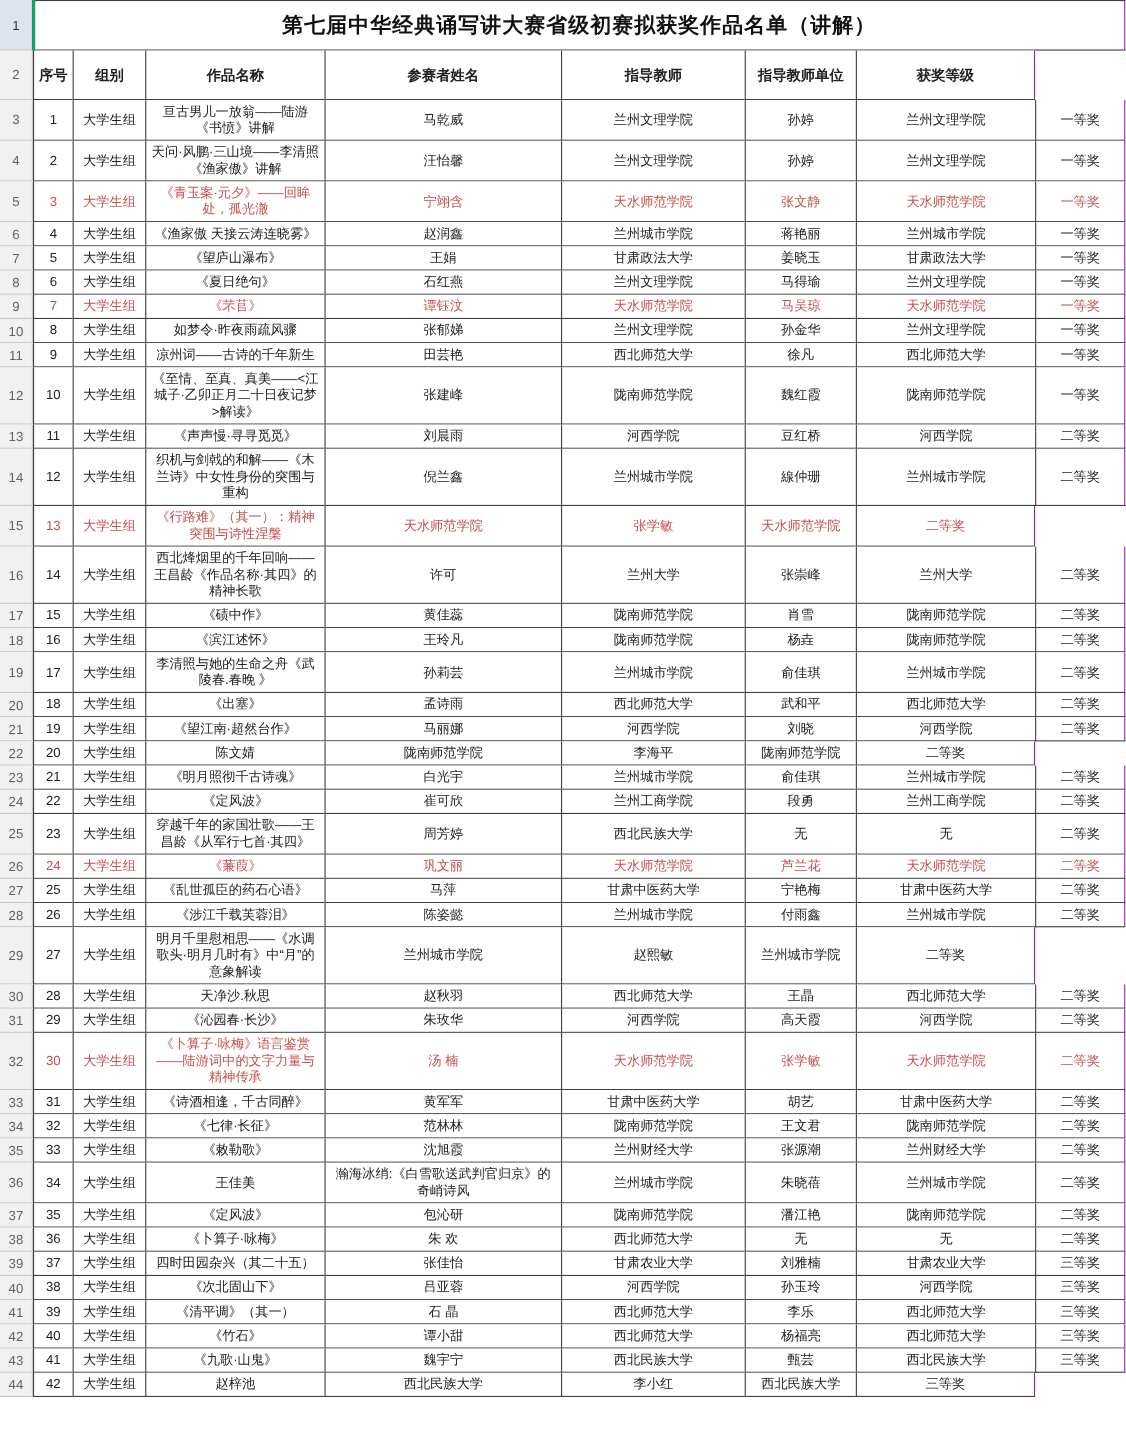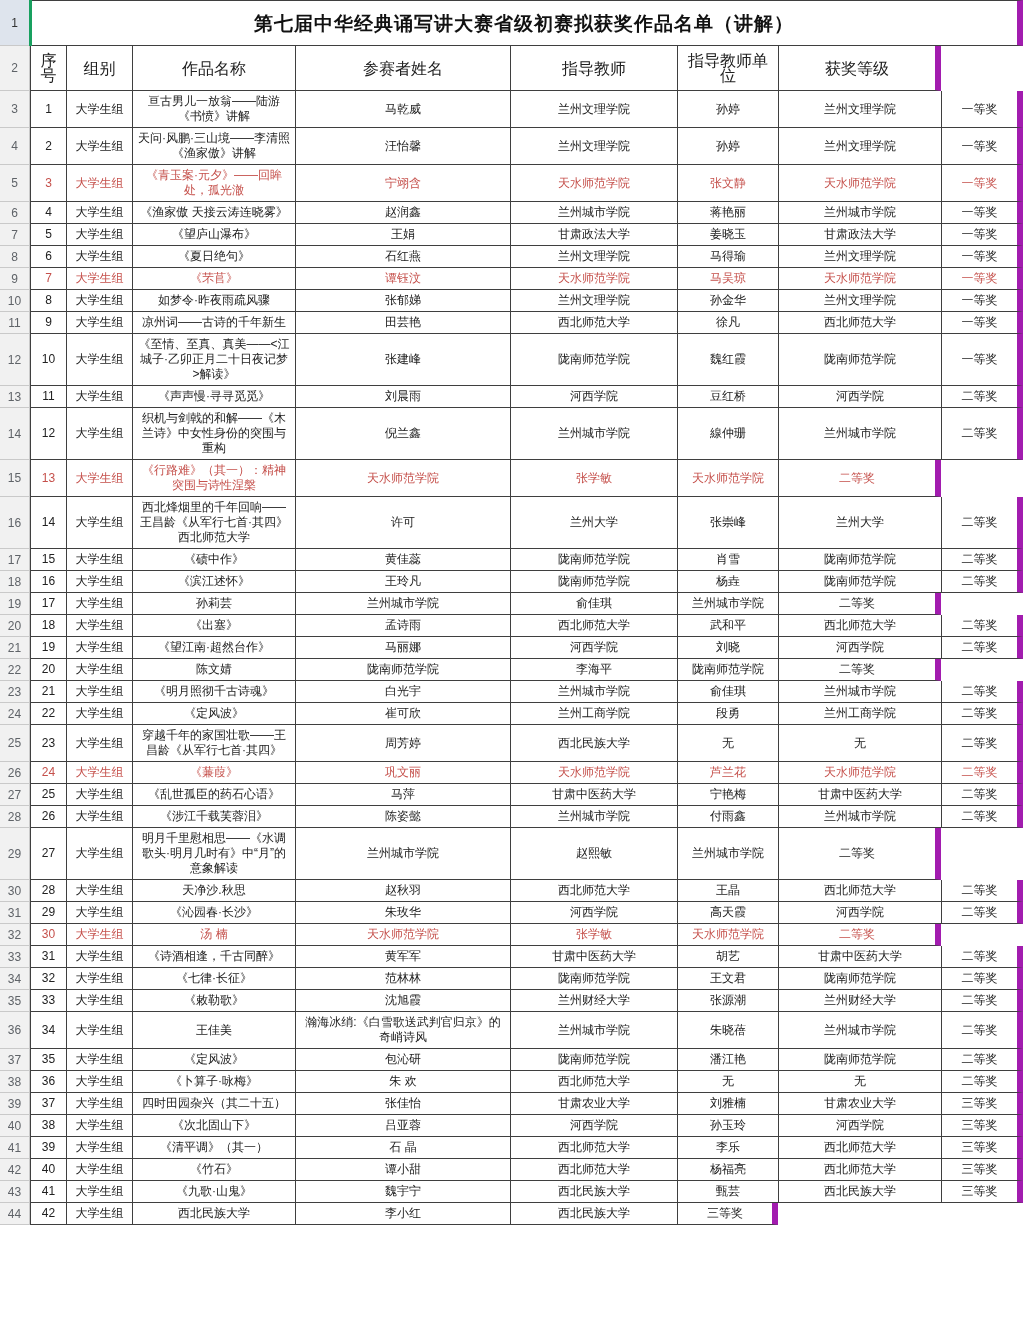--- a/index.html
+++ b/index.html
@@ -21,25 +21,25 @@
   }
   .g.sel { background:#dee4ed; color:#333; }
 
   
   .c {
     border-left:1px solid #3f3f3f; border-bottom:1px solid #3f3f3f;
     display:flex; align-items:center; justify-content:center; text-align:center;
     font-size:12px; line-height:15px; padding:3px 4px; min-height:22px;
     background:#fff; word-break:break-all;
   }
-  .row .c:last-child { border-right:6px solid #a21caf;text-align:center; }
+  .row .c:last-child { border-right:1px solid #a21caf;text-align:center; }
   .row.top .c { border-top:1px solid #3f3f3f; }
 
   .title-cell { font-size:19px; font-weight:700; letter-spacing:1px; color:#111; min-height:46px; }
-  .hdr .c { font-weight:400; font-size:16px; min-height:45px; }
+  .hdr .c { font-weight:700; font-size:13px; min-height:45px; }
 
   .hl .c, .hl.c { color:var(--hl); }
   .accent {
     position:absolute; left:29px; top:0; width:3px; height:46px;
     background:var(--green); z-index:3;
   }
 </style>
 </head>
 <body style="--hl: #c5504b; --green: #18a05f;">
 
@@ -202,21 +202,21 @@
     <div class="c">《行路难》（其一）：精神突围与诗性涅槃</div>
     <div class="c">天水师范学院</div>
     <div class="c">张学敏</div>
     <div class="c">天水师范学院</div>
     <div class="c">二等奖</div>
   </div>
       <div class="row">
     <div class="g">16</div>
     <div class="c">14</div>
     <div class="c">大学生组</div>
-    <div class="c">西北烽烟里的千年回响——王昌龄《从军行七首·其四》西北师范大学</div>
+    <div class="c">西北烽烟里的千年回响——王昌龄《作品名称·其四》的精神长歌</div>
     <div class="c">许可</div>
     <div class="c">兰州大学</div>
     <div class="c">张崇峰</div>
     <div class="c">兰州大学</div>
     <div class="c">二等奖</div>
   </div>
       <div class="row">
     <div class="g">17</div>
     <div class="c">15</div>
     <div class="c">大学生组</div>
@@ -235,20 +235,21 @@
     <div class="c">王玲凡</div>
     <div class="c">陇南师范学院</div>
     <div class="c">杨垚</div>
     <div class="c">陇南师范学院</div>
     <div class="c">二等奖</div>
   </div>
       <div class="row">
     <div class="g">19</div>
     <div class="c">17</div>
     <div class="c">大学生组</div>
+    <div class="c">李清照与她的生命之舟《武陵春.春晚 》</div>
     <div class="c">孙莉芸</div>
     <div class="c">兰州城市学院</div>
     <div class="c">俞佳琪</div>
     <div class="c">兰州城市学院</div>
     <div class="c">二等奖</div>
   </div>
       <div class="row">
     <div class="g">20</div>
     <div class="c">18</div>
     <div class="c">大学生组</div>
@@ -375,20 +376,21 @@
     <div class="c">朱玫华</div>
     <div class="c">河西学院</div>
     <div class="c">高天霞</div>
     <div class="c">河西学院</div>
     <div class="c">二等奖</div>
   </div>
       <div class="row hl">
     <div class="g">32</div>
     <div class="c">30</div>
     <div class="c">大学生组</div>
+    <div class="c">《卜算子·咏梅》语言鉴赏——陆游词中的文字力量与精神传承</div>
     <div class="c">汤 楠</div>
     <div class="c">天水师范学院</div>
     <div class="c">张学敏</div>
     <div class="c">天水师范学院</div>
     <div class="c">二等奖</div>
   </div>
       <div class="row">
     <div class="g">33</div>
     <div class="c">31</div>
     <div class="c">大学生组</div>
@@ -506,19 +508,20 @@
     <div class="c">魏宇宁</div>
     <div class="c">西北民族大学</div>
     <div class="c">甄芸</div>
     <div class="c">西北民族大学</div>
     <div class="c">三等奖</div>
   </div>
       <div class="row">
     <div class="g">44</div>
     <div class="c">42</div>
     <div class="c">大学生组</div>
+    <div class="c">赵梓池</div>
     <div class="c">西北民族大学</div>
     <div class="c">李小红</div>
     <div class="c">西北民族大学</div>
     <div class="c">三等奖</div>
   </div>
     </div>
 </div>
 
 </body></html>

